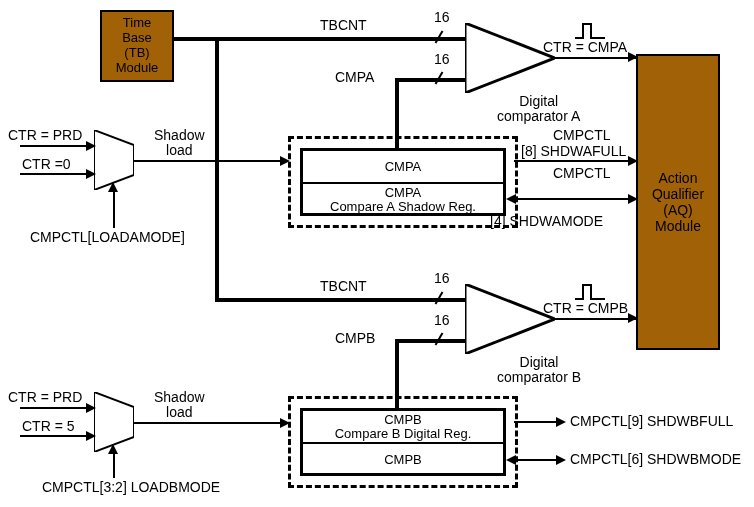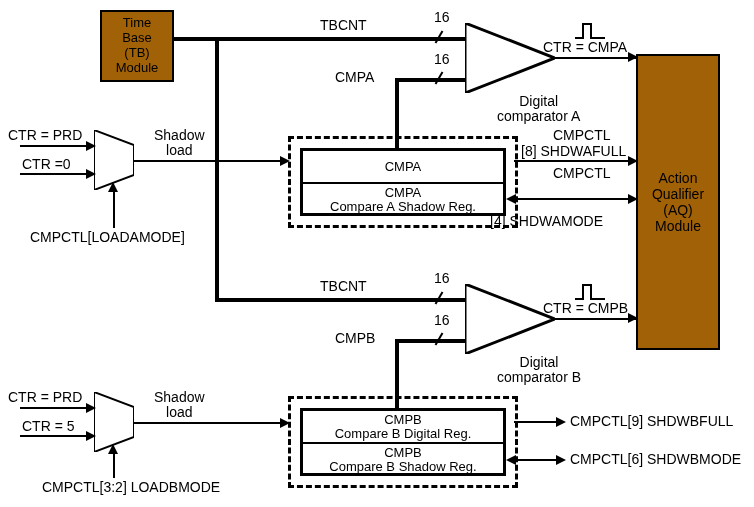--- a/index.html
+++ b/index.html
@@ -195,21 +195,20 @@
 comparator B</span></div>
 
 <div class="dashbox" style="left:288px; top:396px; width:224px; height:86px;"></div>
 <div class="regpair" style="left:300px; top:408px; width:200px; height:62px;">
   <div class="top">
     <div>CMPB</div>
     <div>Compare B Digital Reg.</div>
   </div>
   <div class="bot">
     <div>CMPB</div>
-    <div>Compare B Shadow Reg.</div>
   </div>
 </div>
 
 <div class="hline" style="left:514px; top:421px; width:48px;"></div>
 <div class="arrowhead arrow-r" style="left:556px; top:417px;"></div>
 <div class="label" style="left:570px; top:414px;">CMPCTL[9] SHDWBFULL</div>
 
 <div class="hline" style="left:514px; top:459px; width:48px;"></div>
 <div class="arrowhead arrow-r" style="left:556px; top:455px;"></div>
 <div class="arrowhead arrow-l" style="left:506px; top:455px;"></div>

